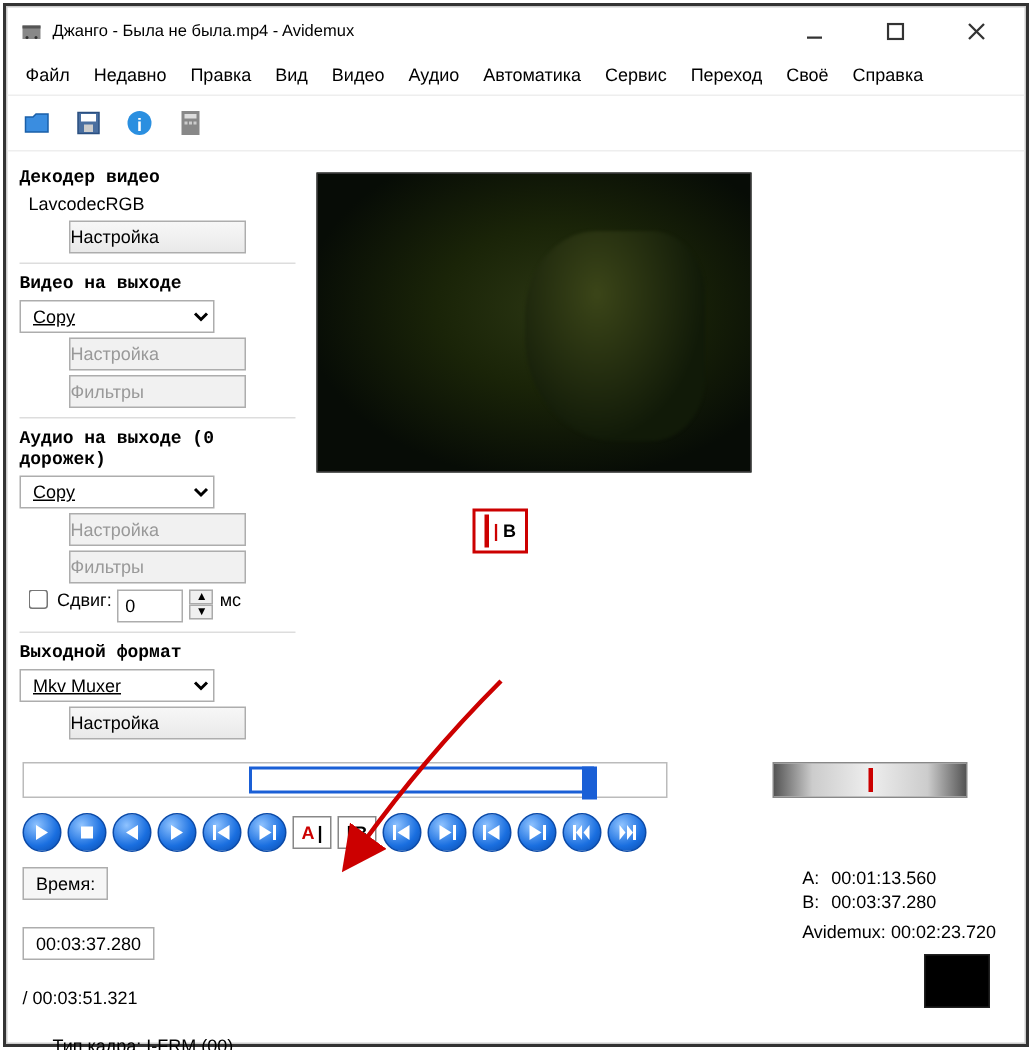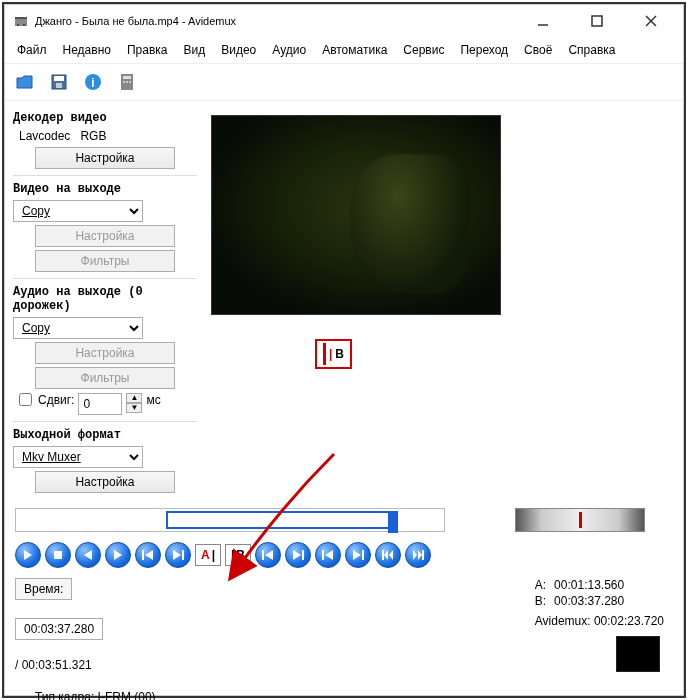--- a/index.html
+++ b/index.html
@@ -12,22 +12,22 @@
 .winbtns { display: flex; gap: 18px; padding-right: 6px; }
 .winbtn { width: 36px; height: 24px; display: flex; align-items: center; justify-content: center; cursor: pointer; }
 .menubar { display: flex; gap: 4px; padding: 4px 6px; }
 .menubar span { padding: 2px 6px; }
 .toolbar { display: flex; gap: 6px; padding: 4px 6px; border-top: 1px solid #eee; border-bottom: 1px solid #eee; }
 .tbtn { width: 28px; height: 28px; display: flex; align-items: center; justify-content: center; border: 1px solid transparent; }
 .content { display: flex; flex: 1; }
 .left { width: 200px; padding: 6px 8px; }
 .right { flex: 1; padding: 6px; position: relative; }
 .sect h4 { font-weight: bold; font-size: 12px; margin: 4px 0; font-family: Liberation Mono, monospace; }
-.row { display: flex; gap: 10px; margin: 4px 0 4px 6px; }
-.btn { width: 140px; height: 22px; border: 1px solid #adadad; background: linear-gradient(#f7f7f7,#e9e9e9); text-align: center; line-height: 20px; margin: 3px auto; display: block; }
+.row { display: flex; margin: 4px 0 4px 6px; }
+.btn { width: 118px; height: 22px; border: 1px solid #adadad; background: linear-gradient(#f7f7f7,#e9e9e9); line-height: 20px; margin: 3px auto; display: block; }
 .btn.dis { color: #999; background: #f1f1f1; }
 select, input[type=text] { height: 22px; border: 1px solid #adadad; padding: 0 4px; background: #fff; }
 select { width: 130px; text-decoration: underline; }
 .spin { display: flex; align-items: flex-start; gap: 4px; margin: 4px 0 4px 6px; }
 .spin input[type=checkbox] { margin-right: 2px; }
 .spin input.num { width: 44px; text-align: left; }
 .spinbtns { display: flex; flex-direction: column; }
 .spinbtn { width: 16px; height: 10px; border: 1px solid #aaa; display: flex; align-items: center; justify-content: center; font-size: 8px; line-height: 8px; background: #f0f0f0; }
 .preview { width: 290px; height: 200px; background: #0a120a; border: 1px solid #333; position: relative; overflow: hidden; margin-top: 8px; }
 .preview .dark1 { position: absolute; inset: 0; background: radial-gradient(ellipse at 55% 45%, #2a3512 0%, #1a2408 35%, #070c06 75%); }

